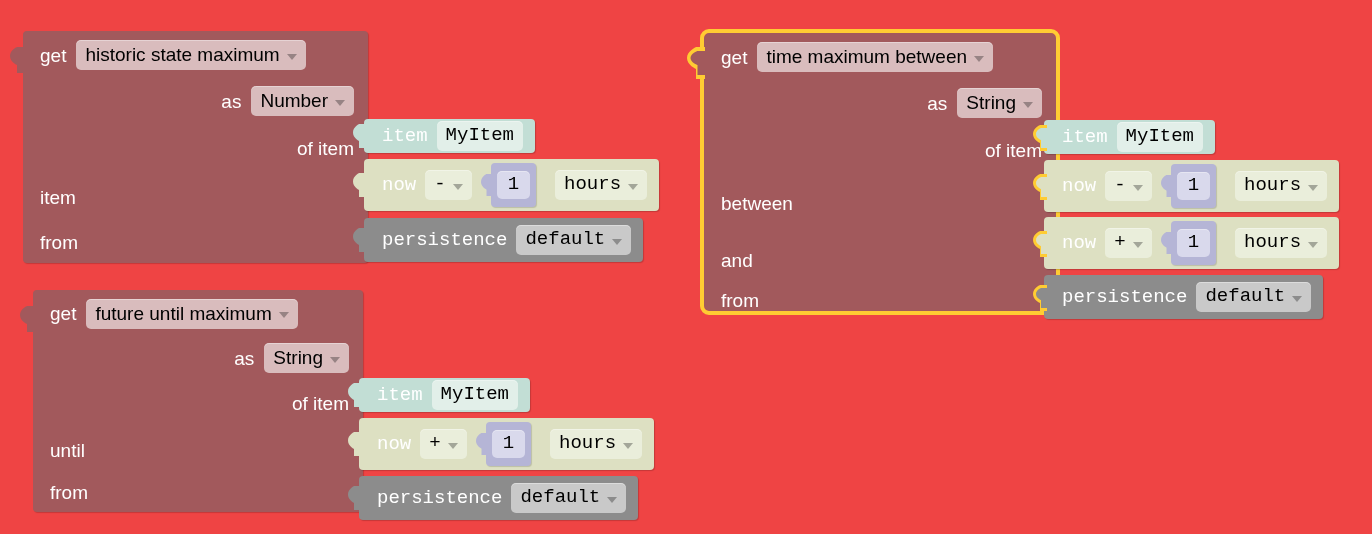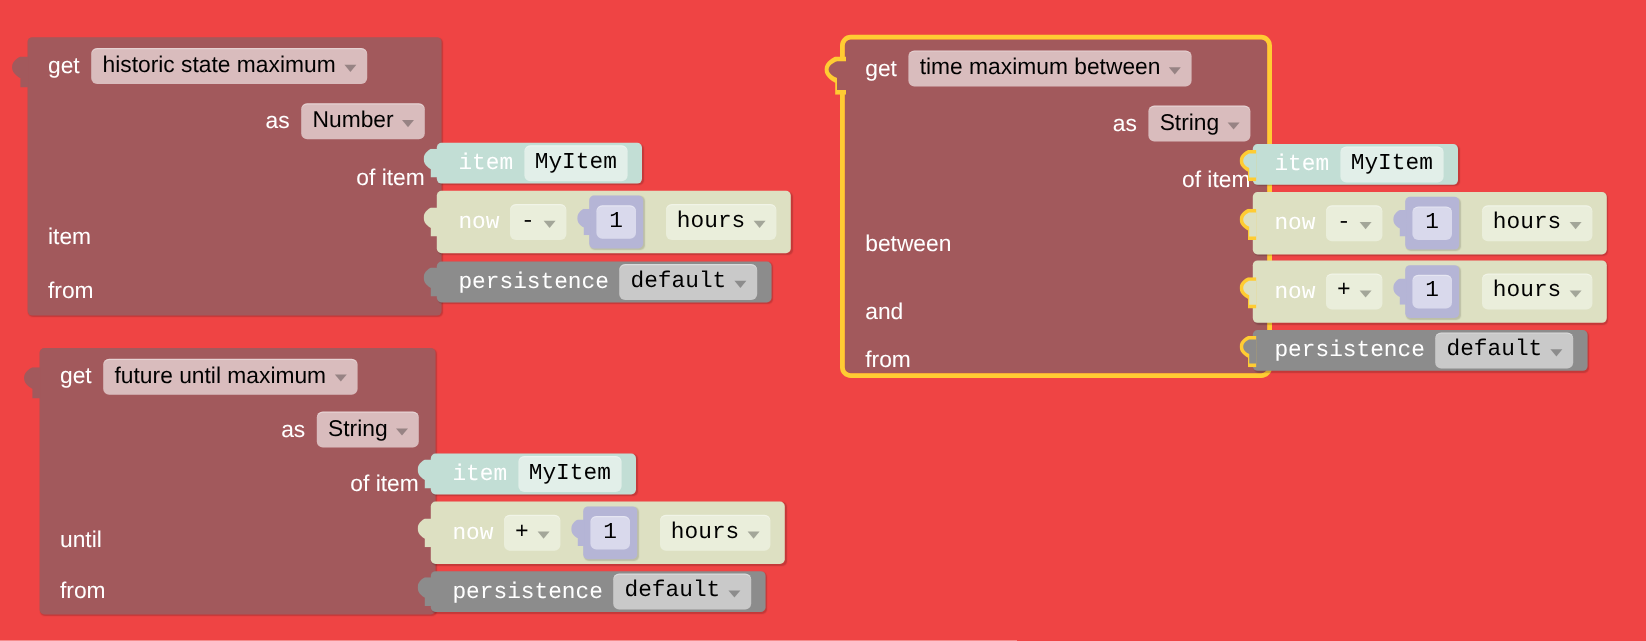--- a/index.html
+++ b/index.html
@@ -99,21 +99,21 @@
   }
   .inline .name {
     color: #ffffff;
     font-size: 19px;
     line-height: 19px;
     white-space: nowrap;
   }
   .inline.item { background: #c2ded5; height: 34px; }
   .inline.item .name { color: #ffffff; }
   .inline.now  { background: #dde0c2; height: 52px; }
-  .inline.pers { background: #8c8c8c; height: 34px; }
+  .inline.pers { background: #8c8c8c; height: 44px; }
 
   
   .in-notch {
     position: absolute;
     left: -11px;
     top: 50%;
     transform: translateY(-50%);
     width: 12px; height: 24px;
   }
   .in-notch svg { display: block; }

